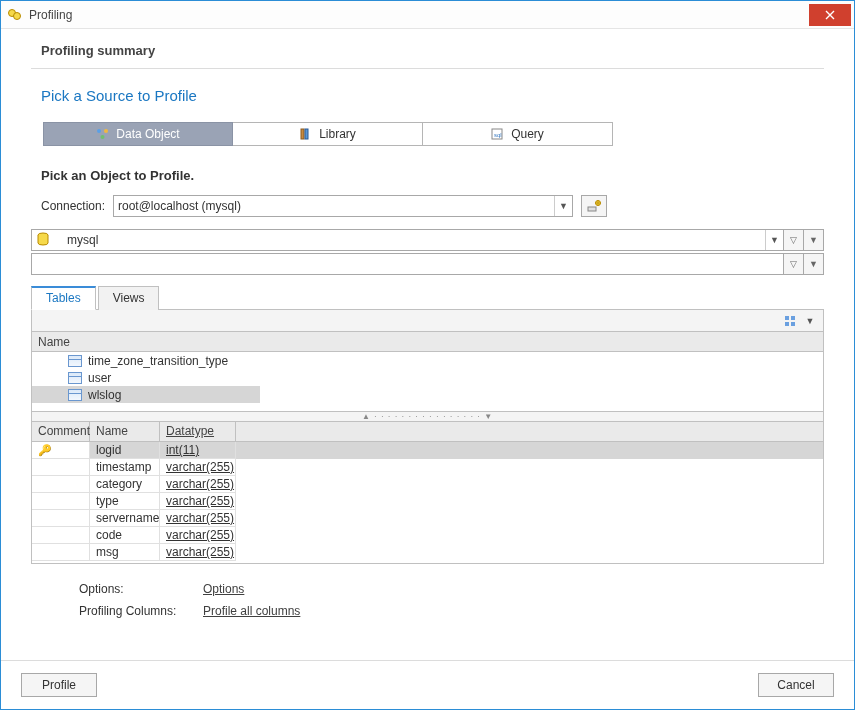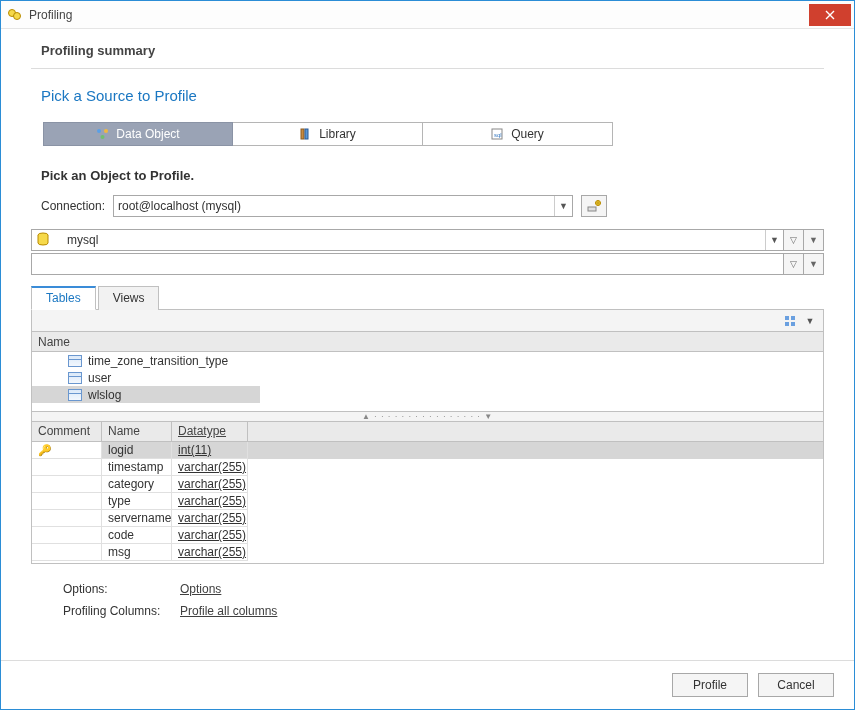--- a/index.html
+++ b/index.html
@@ -302,36 +302,36 @@
   .col-body-row .cell {
     border-right: 1px solid #e0e0e0;
     border-bottom: 1px solid #e0e0e0;
     padding: 1px 6px;
     height: 100%;
     display: flex;
     align-items: center;
   }
   .col-body-row.pk .cell { background: #d6d6d6; }
   .col-body-row.pk .cell.c0 { background: #fff; }
-  .c0 { width: 70px; }
+  .c0 { width: 58px; }
   .c1 { width: 70px; }
   .c2 { width: 76px; text-decoration: underline; }
   .col-body-row .cell.rest { flex:1; border-right:none; border-bottom:none; }
   .key-icon { color: #d8a200; font-size: 11px; }
   .opts {
     padding: 18px 0 0 32px;
   }
-  .opts-row { display: flex; gap: 13px; margin-bottom: 8px; }
+  .opts-row { display: flex; gap: 20px; margin-bottom: 8px; margin-left: 16px; }
   .opts-row .lbl { width: 104px; }
   .opts-row a { color: #404040; text-decoration: underline; cursor: pointer; }
   .footer {
     border-top: 1px solid #dcdcdc;
     padding: 12px 20px;
     display: flex;
-    justify-content: flex-end;
+    justify-content: space-between;
     gap: 10px;
   }
   .btn {
     min-width: 76px;
     height: 24px;
     border: 1px solid #a8a8a8;
     background: #f5f5f5;
     display: flex;
     align-items: center;
     justify-content: center;

